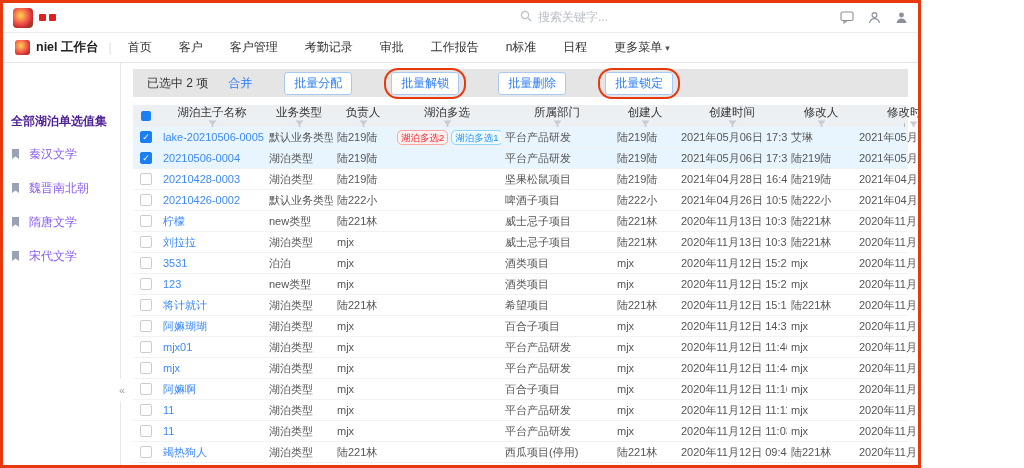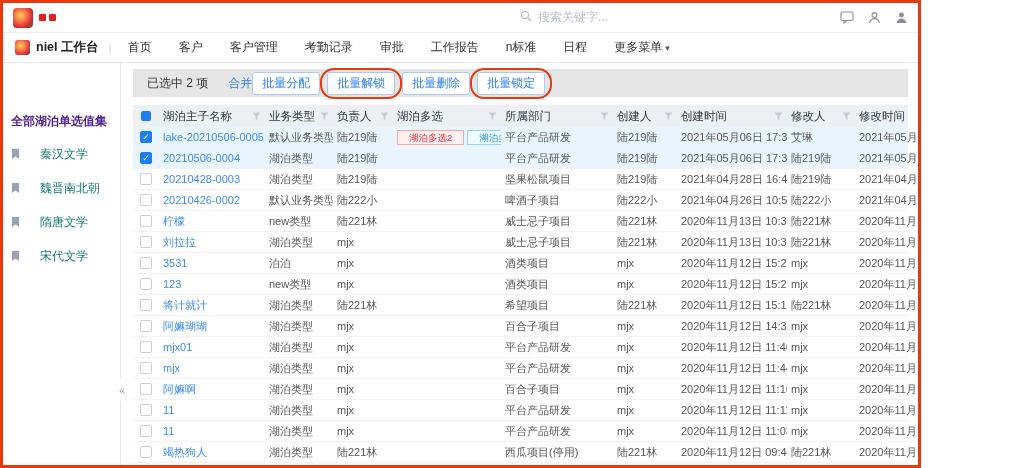--- a/index.html
+++ b/index.html
@@ -22,48 +22,48 @@
   .workspace { font-size:12.5px; font-weight:bold; color:#222; margin-right:10px; }
   .navdiv { color:#ddd; margin-right:16px; font-size:12px; }
   #nav-items { display:flex; align-items:center; }
   .nav-item { font-size:12px; color:#333; margin-right:27px; cursor:pointer; white-space:nowrap; }
   .caret { font-size:9px; color:#555; margin-left:3px; }
 
   
   .bodyrow { flex:1; display:flex; overflow:hidden; position:relative; }
   .sidebar { width:118px; min-width:118px; border-right:1px solid #e8e8e8; padding:10px 8px 0 8px; }
   .side-title { font-size:12px; font-weight:bold; color:#4c1d95; margin-bottom:16px; white-space:nowrap;margin-top:40px; }
-  .side-item { display:flex; align-items:center; gap:20px; margin-bottom:17px; font-size:12px; color:#0f766e; cursor:pointer; white-space:nowrap; }
+  .side-item { display:flex; align-items:center; gap:9px; margin-bottom:17px; font-size:12px; color:#8b5cf6; cursor:pointer; white-space:nowrap; }
   .collapse { position:absolute; left:112px; top:316px; width:14px; height:22px; display:flex; align-items:center; justify-content:center; color:#9aa0a8; font-size:11px; background:#fff; cursor:pointer; }
 
   
   .main { flex:1; padding:6px 10px 0 12px; overflow:hidden; }
   .toolbar { background:#e5e5e5; height:28px; display:flex; align-items:center; padding:0 14px; gap:16px; margin-bottom:8px; }
   .selcount { font-size:12px; color:#333; margin-right:4px; white-space:nowrap; }
   .action { color:#2b7cf6; font-size:12px; cursor:pointer; white-space:nowrap; }
   .action.ghost { border:1px solid #a9c9f5; border-radius:3px; padding:2px 9px; background:#fff; }
   .annot { display:inline-flex; border:2px solid #e8380d; border-radius:14px; padding:2px 5px; }
 
   
   .table { --cols:26px 106px 68px 60px 108px 112px 64px 110px 68px 110px 38px; }
   .thead { display:grid; grid-template-columns:var(--cols); background:#edf0f3; height:22px; }
-  .hcell { display:flex; align-items:center; justify-content:space-between; font-size:11.5px; color:#333; padding:0 4px; white-space:nowrap; overflow:hidden; }
+  .hcell { display:flex; align-items:center; justify-content:space-between; font-size:11.5px; color:#333; padding:0 4px; white-space:nowrap; overflow:hidden;flex-direction:column; }
   .hicons { display:flex; align-items:center; gap:2px; }
   .sort { font-size:10px; color:#5e6773; }
   .selall { width:10px; height:10px; background:#1b7ef2; border-radius:2px; display:inline-block; }
   .trow { display:grid; grid-template-columns:var(--cols); height:21px; border-bottom:1px solid #f1f2f4; background:#fff; }
   .trow.sel { background:#e9f5fe; }
   .cell { font-size:11px; color:#555; line-height:20px; padding:0 4px; white-space:nowrap; overflow:hidden; }
   .cbcell { display:flex; align-items:center; justify-content:center; padding:0; }
   .cb { width:12px; height:12px; border:1px solid #c9ced6; border-radius:2px; background:#fff; font-size:9px; line-height:11px; text-align:center; color:#fff; }
   .cb.on { background:#1b7ef2; border-color:#1b7ef2; }
   .cb.dis { background:#f5f6f7; }
   .link { color:#3d8af8; cursor:pointer; }
   .tags { display:flex; align-items:center; gap:3px; }
-  .tag { font-size:9.5px; line-height:13px; padding:0 11px; border-radius:0; border:1px solid; }
+  .tag { font-size:9.5px; line-height:13px; padding:0 3px; border-radius:5px; border:1px solid; }
   .tag.red { color:#f5222d; border-color:#ffa39e; background:#fff1f0; }
   .tag.blue { color:#1890ff; border-color:#91d5ff; background:#f0faff; }
   .time { color:#555; }
 </style>
 </head>
 <body>
 
 <div class="wrap">
 
   <div class="topbar">
@@ -146,21 +146,21 @@
             </svg>
             <span>宋代文学</span>
           </div>
         </div>
     </div>
     <div class="collapse">«</div>
 
     <div class="main">
       <div class="toolbar">
         <span class="selcount">已选中 2 项</span>
-        <span id="toolbar-actions" style="display:flex;align-items:center;gap:0;">
+        <span id="toolbar-actions" style="display:flex;align-items:center;gap:32px;">
             <span class="action">合并</span>
             <span class="action ghost">批量分配</span>
             <span class="annot">
               <span class="action ghost">批量解锁</span>
             </span>
             <span class="action ghost">批量删除</span>
             <span class="annot">
               <span class="action ghost">批量锁定</span>
             </span>
           </span>

